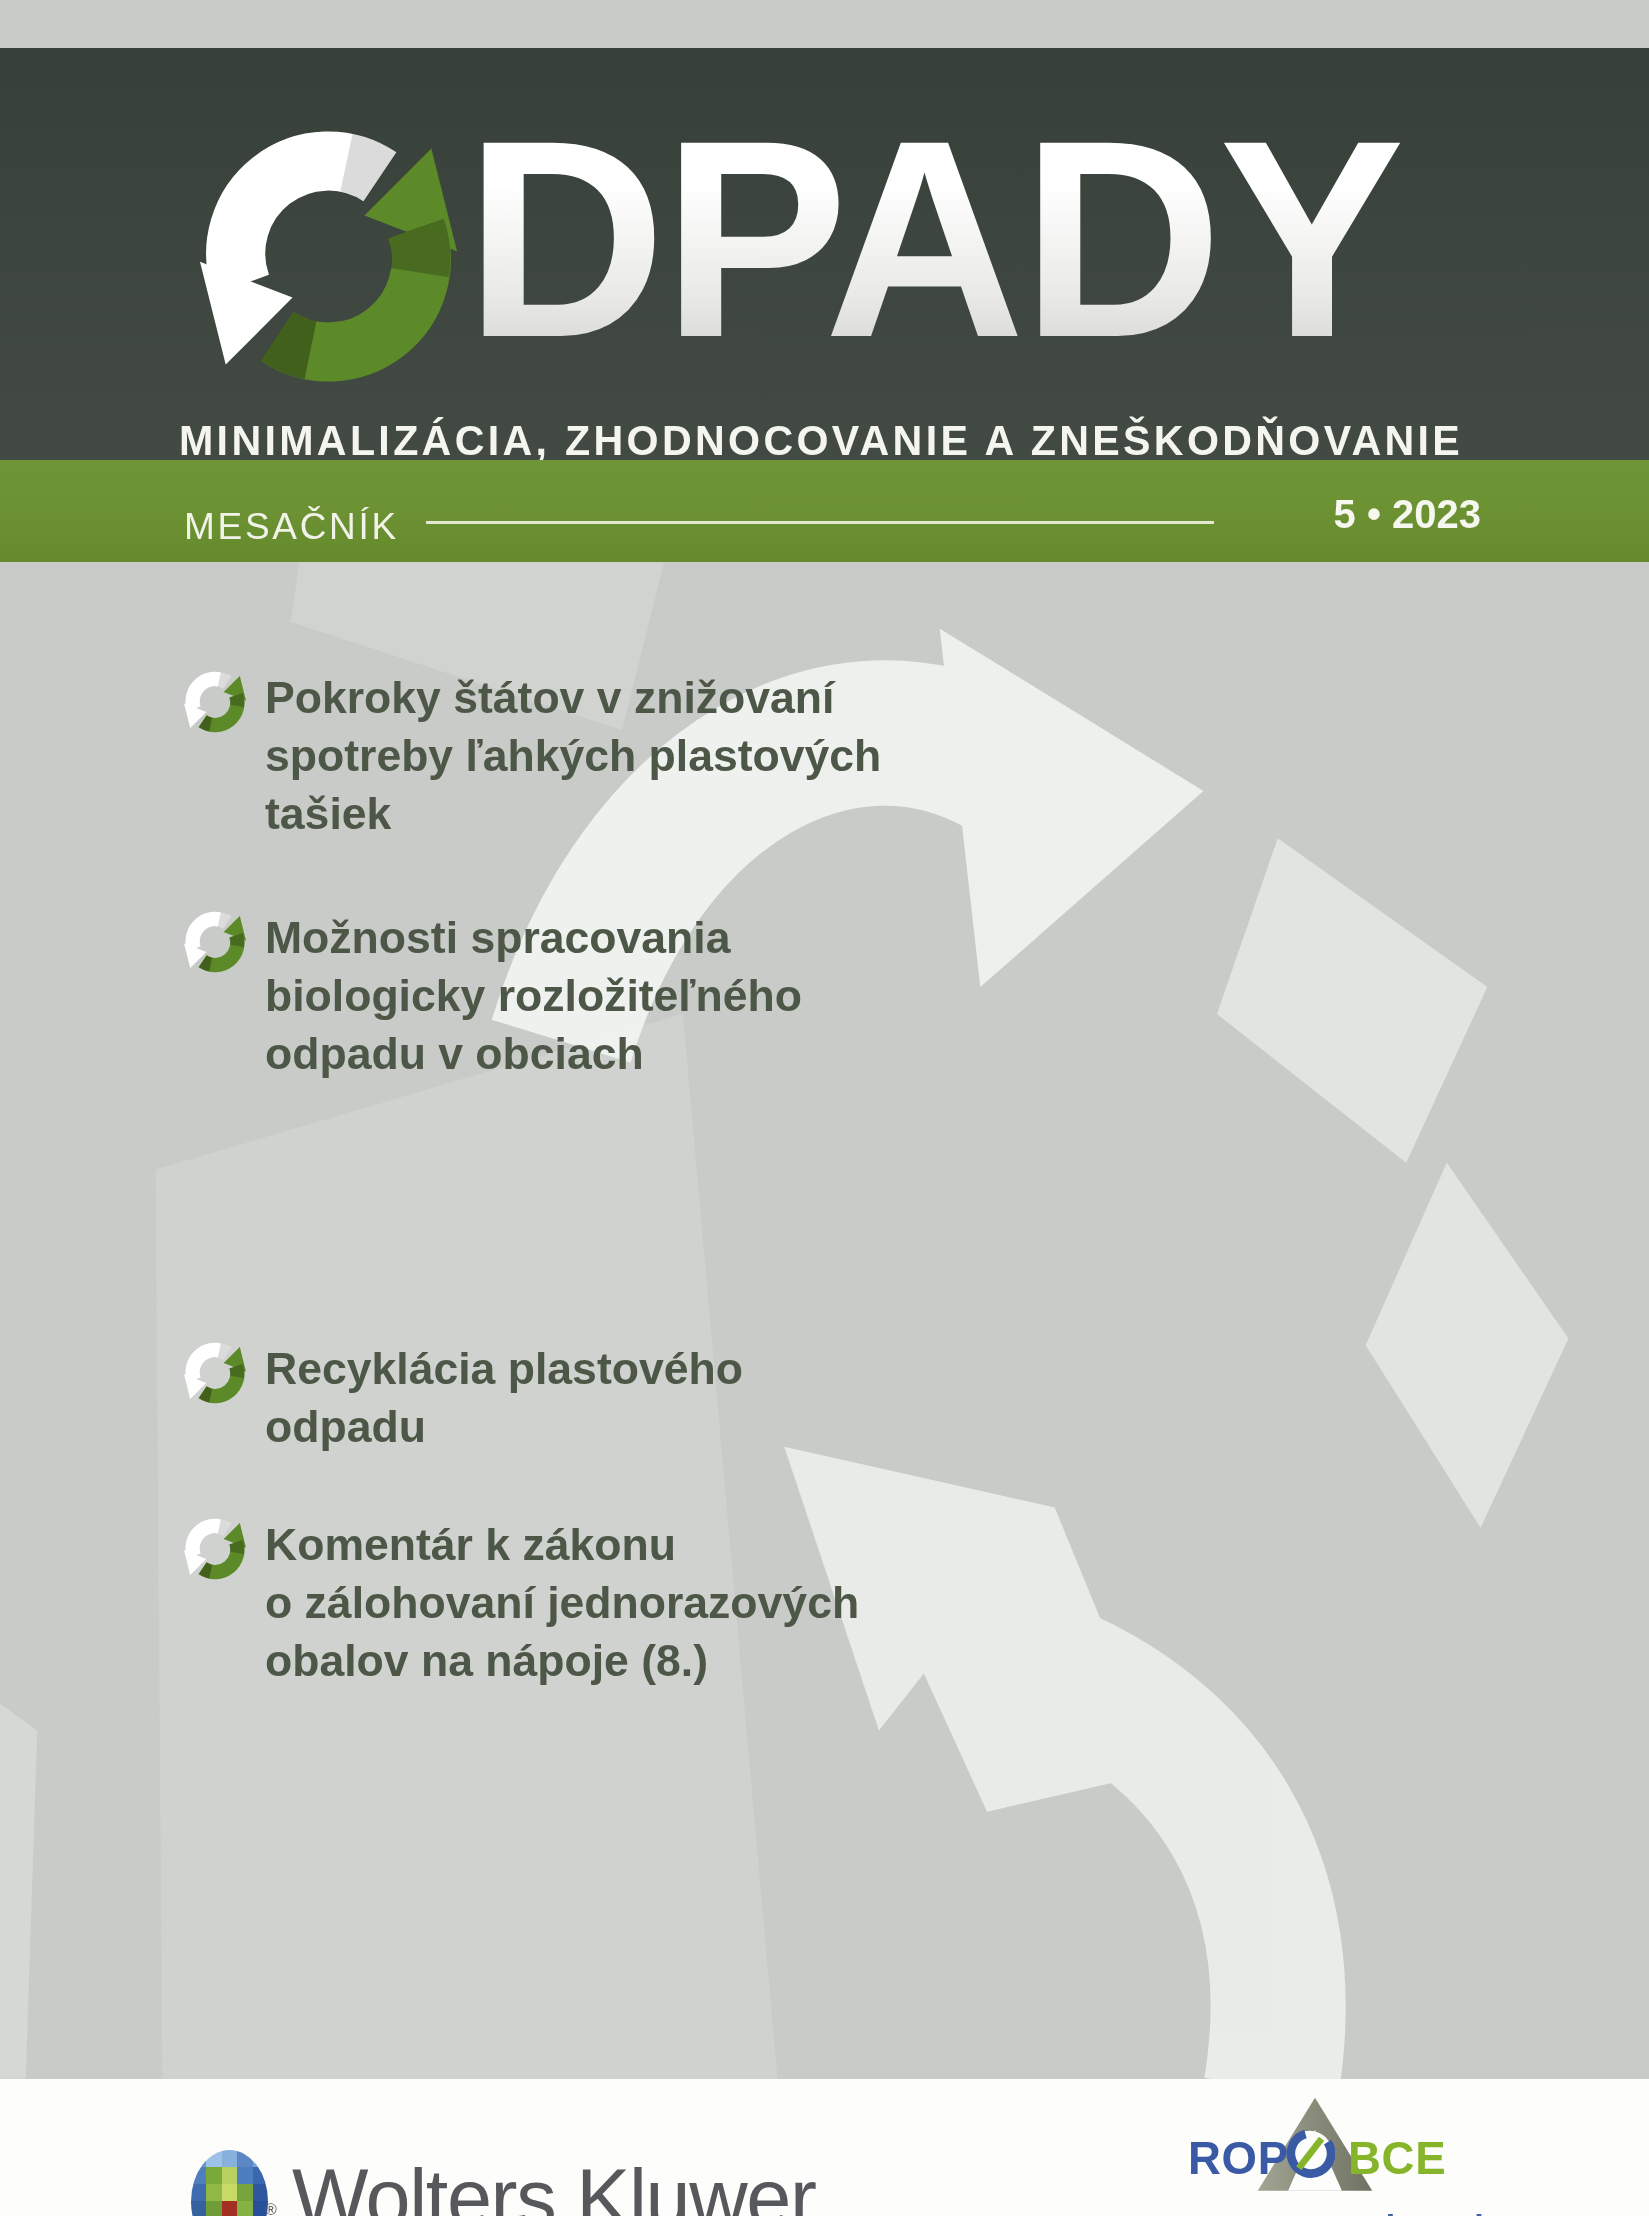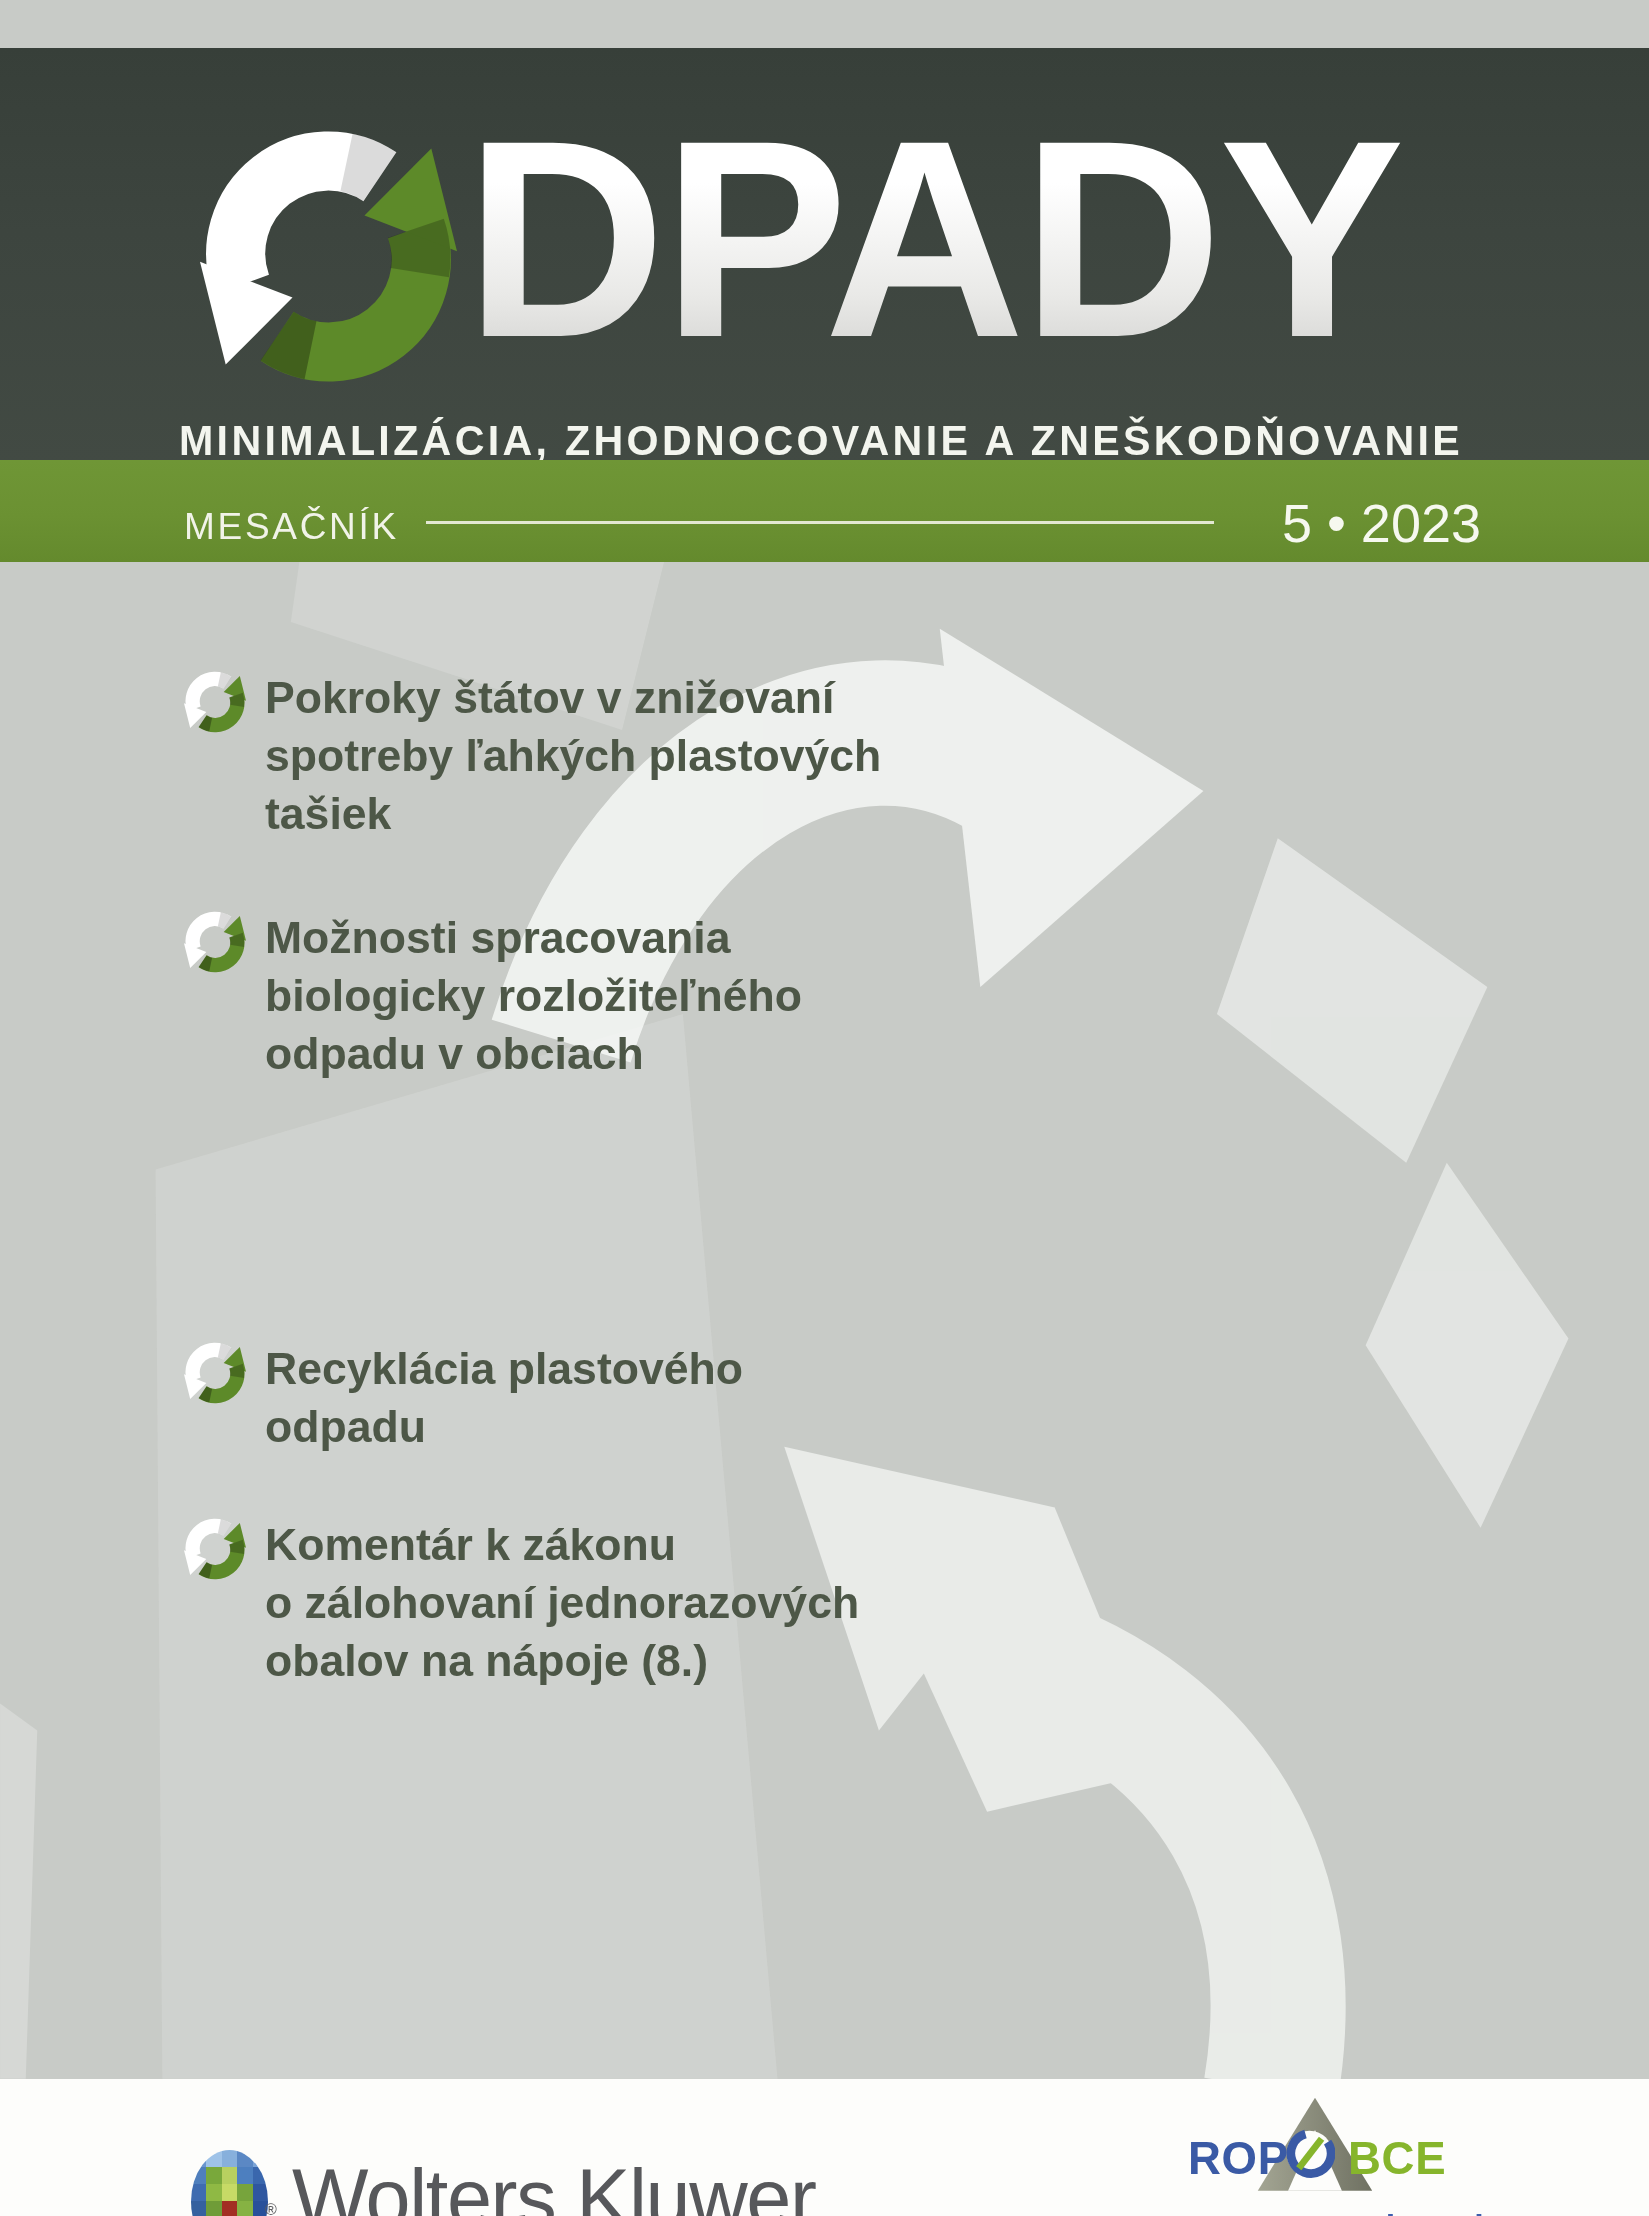--- a/index.html
+++ b/index.html
@@ -23,21 +23,21 @@
   .subtitle{
     position:absolute;left:179px;top:369px;font-size:42px;font-weight:700;
     letter-spacing:3.4px;color:#f3f5ee;white-space:nowrap;transform:scaleX(.98);transform-origin:left top;
   }
   
   .band{position:absolute;left:0;top:460px;width:100%;height:102px;
     background:linear-gradient(180deg,#6f9636 0%,var(--band-green,#6b9132) 55%,#648a2d 100%);z-index:1;}
   .periodicity{position:absolute;left:184px;top:46px;font-size:37px;letter-spacing:2.7px;
     color:#f1f3e8;font-weight:400;white-space:nowrap;}
   .band-rule{position:absolute;left:426px;top:61px;width:788px;height:3.4px;background:#eef0e0;opacity:.92;}
-  .issue{position:absolute;right:168px;top:32px;font-size:54px;font-weight:400;color:#f6f8ef;white-space:nowrap;}
+  .issue{position:absolute;right:168px;top:32px;font-size:40px;font-weight:700;color:#f6f8ef;white-space:nowrap;}
   
   .watermark{position:absolute;left:0;top:0;width:1649px;height:2216px;z-index:0;}
   
   .toc{position:absolute;left:0;top:0;width:100%;height:100%;z-index:2;}
   .article{position:absolute;left:184px;width:947px;}
   .bullet{position:absolute;left:0;top:2px;width:62px;height:62px;}
   .article-text{
     margin-left:81px;font-size:45px;line-height:58px;font-weight:700;
     color:var(--article-text,#4d5747);letter-spacing:0;transform:scaleX(.99);transform-origin:left top;
   }

